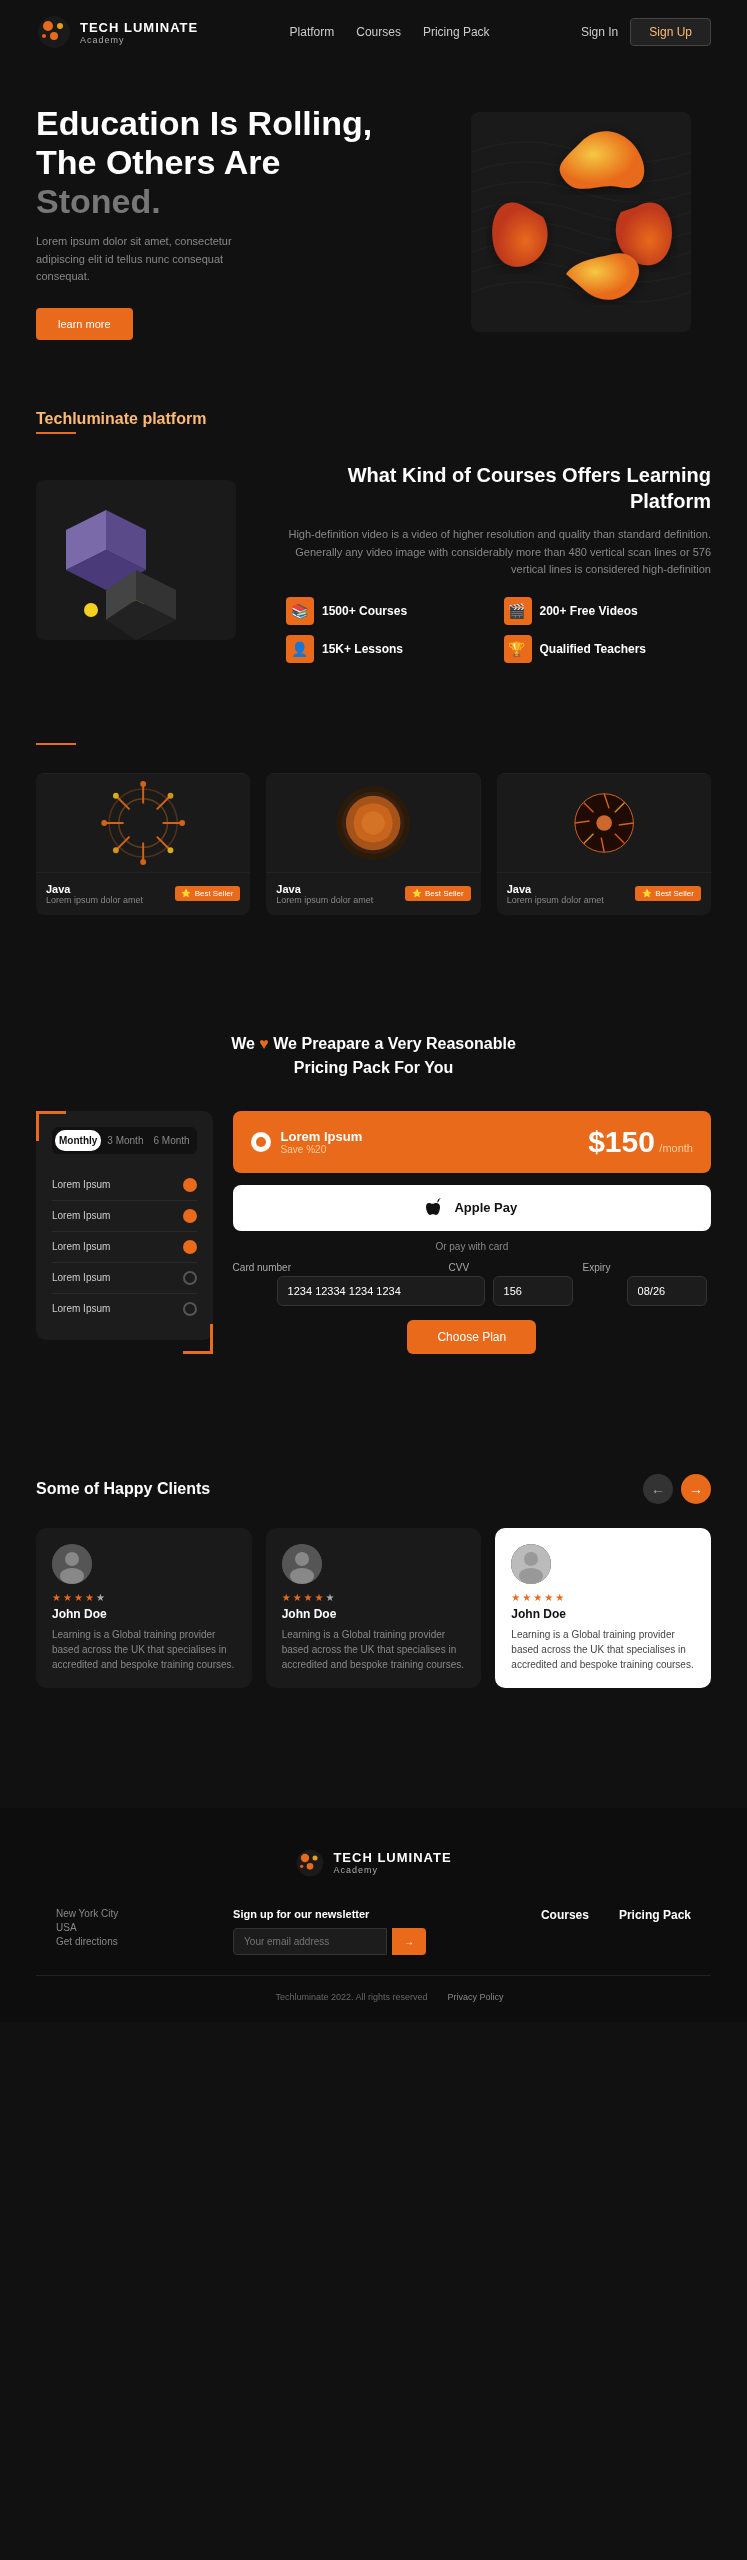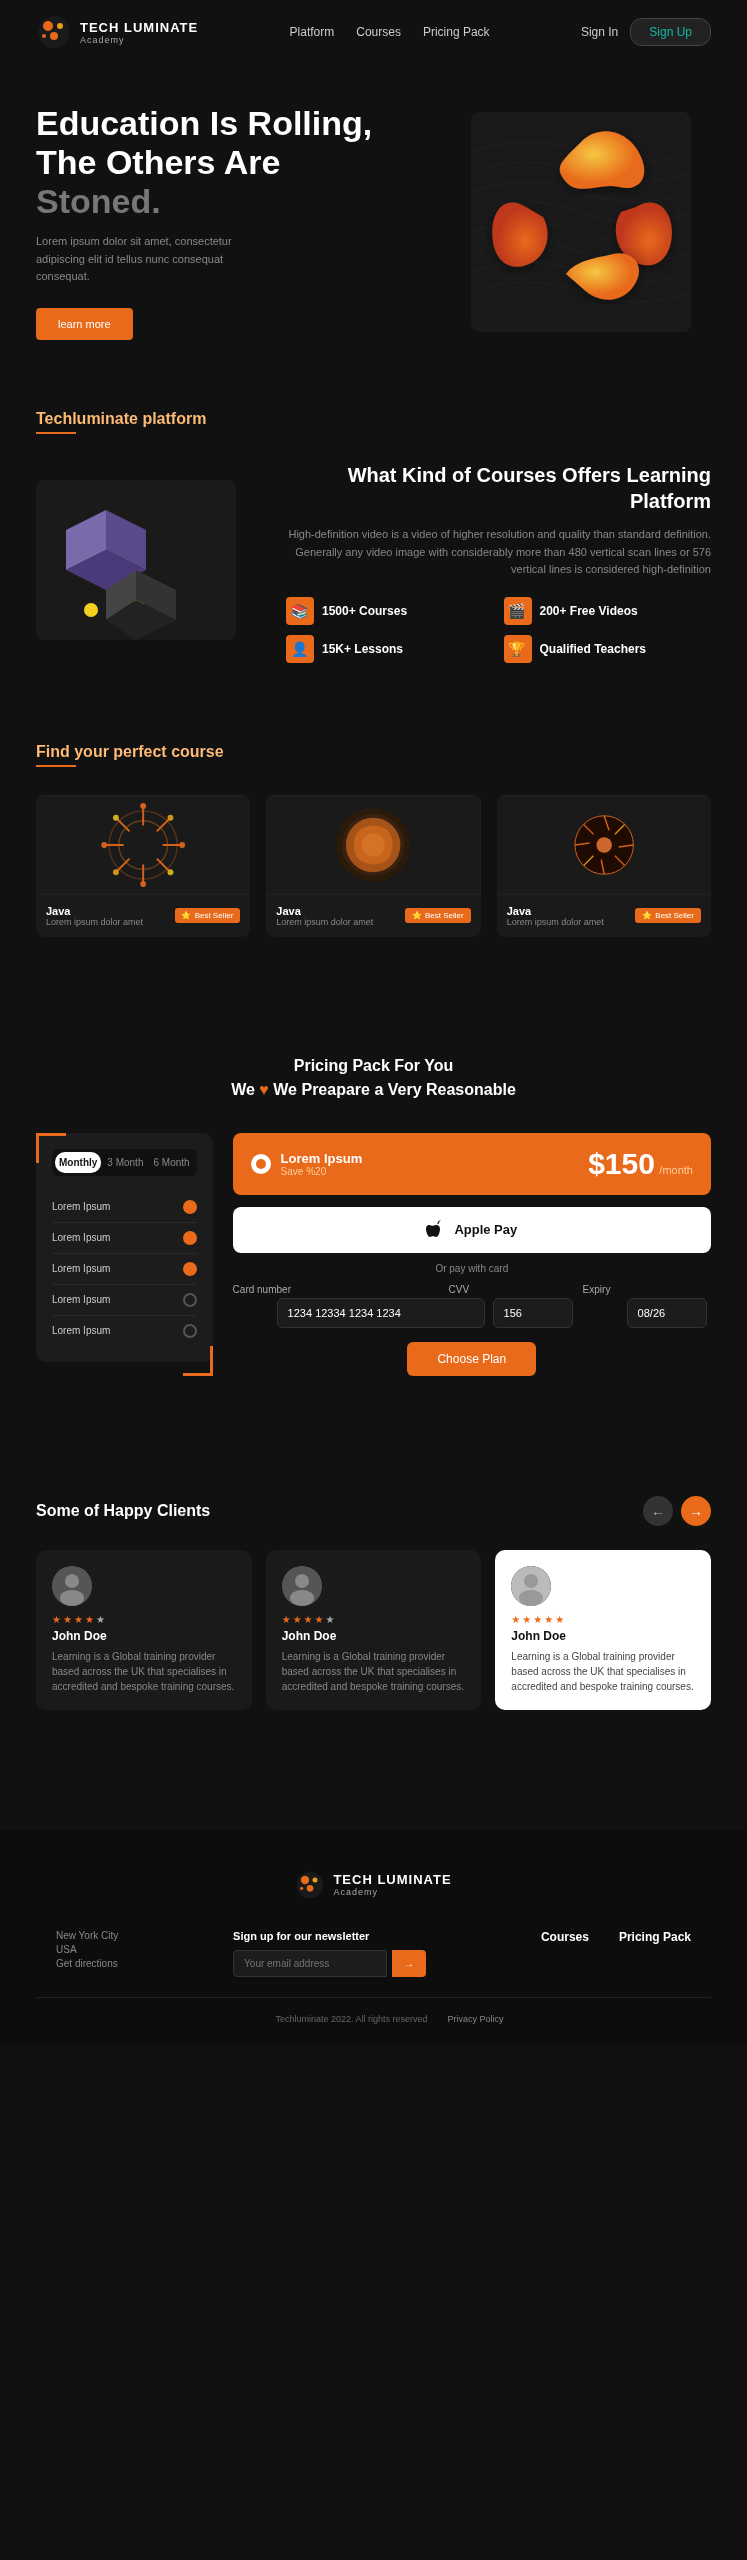--- a/index.html
+++ b/index.html
@@ -28,23 +28,23 @@
       width: 36px; height: 36px;
     }
     .logo-text { display: flex; flex-direction: column; }
     .logo-title { font-size: 13px; font-weight: 700; color: #fff; letter-spacing: 1px; }
     .logo-sub { font-size: 9px; color: #aaa; letter-spacing: 1px; }
     .nav-links { display: flex; align-items: center; gap: 22px; }
     .nav-link { font-size: 12px; color: #ccc; text-decoration: none; cursor: pointer; }
     .nav-actions { display: flex; align-items: center; gap: 12px; }
     .btn-signin { font-size: 12px; color: #ccc; background: none; border: none; cursor: pointer; }
     .btn-signup {
-      font-size: 12px; color: #14b8a6;
+      font-size: 12px; color: #fdba74;
       background: #222; border: 1px solid #444;
-      padding: 6px 18px; border-radius: 12px; cursor: pointer;
+      padding: 6px 18px; border-radius: 4px; cursor: pointer;
     }
 
     
     .hero {
       display: flex;
       align-items: center;
       justify-content: space-between;
       padding: 40px 36px 30px 36px;
       background: #111;
       min-height: 260px;
@@ -390,21 +390,20 @@
         <div class="stat-item">
           <div class="stat-icon">🏆</div>
           <span class="stat-text">Qualified Teachers</span>
         </div>
       </div>
     </div>
   </div>
 </section>
 
 <section class="section-courses">
-  <div class="section-label">Find your perfect course</div>
   <div class="section-underline"></div>
   <div class="courses-grid">
 
     <div class="course-card">
       <div class="course-thumb">
         <svg viewBox="0 0 220 100">
           <rect width="220" height="100" fill="#1a1a1a"></rect>
           <g opacity="0.9">
             <circle cx="110" cy="50" r="35" fill="none" stroke="#e86a1a" stroke-width="1.5" opacity="0.3"></circle>
             <circle cx="110" cy="50" r="25" fill="none" stroke="#e8801a" stroke-width="1.5" opacity="0.4"></circle>
@@ -495,24 +494,24 @@
         </div>
       </div>
     </div>
   </div>
 </section>
 
 <div class="spacer"></div>
 
 <section class="section-pricing">
   <div>
-    <div class="pricing-title">Pricing Pack For You</div>
     <div class="pricing-title">
       We <span class="pricing-heart">♥</span> <span>We  Preapare a Very Reasonable</span>
     </div>
+    <div class="pricing-title">Pricing Pack For You</div>
   </div>
   <div style="height:28px"></div>
   <div class="pricing-container">
 
     <div class="pricing-left-wrap">
       <div class="accent-corner-tl"></div>
       <div class="pricing-left">
         <div class="plan-tabs">
           <div class="plan-tab active">Monthly</div>
           <div class="plan-tab">3 Month</div>

